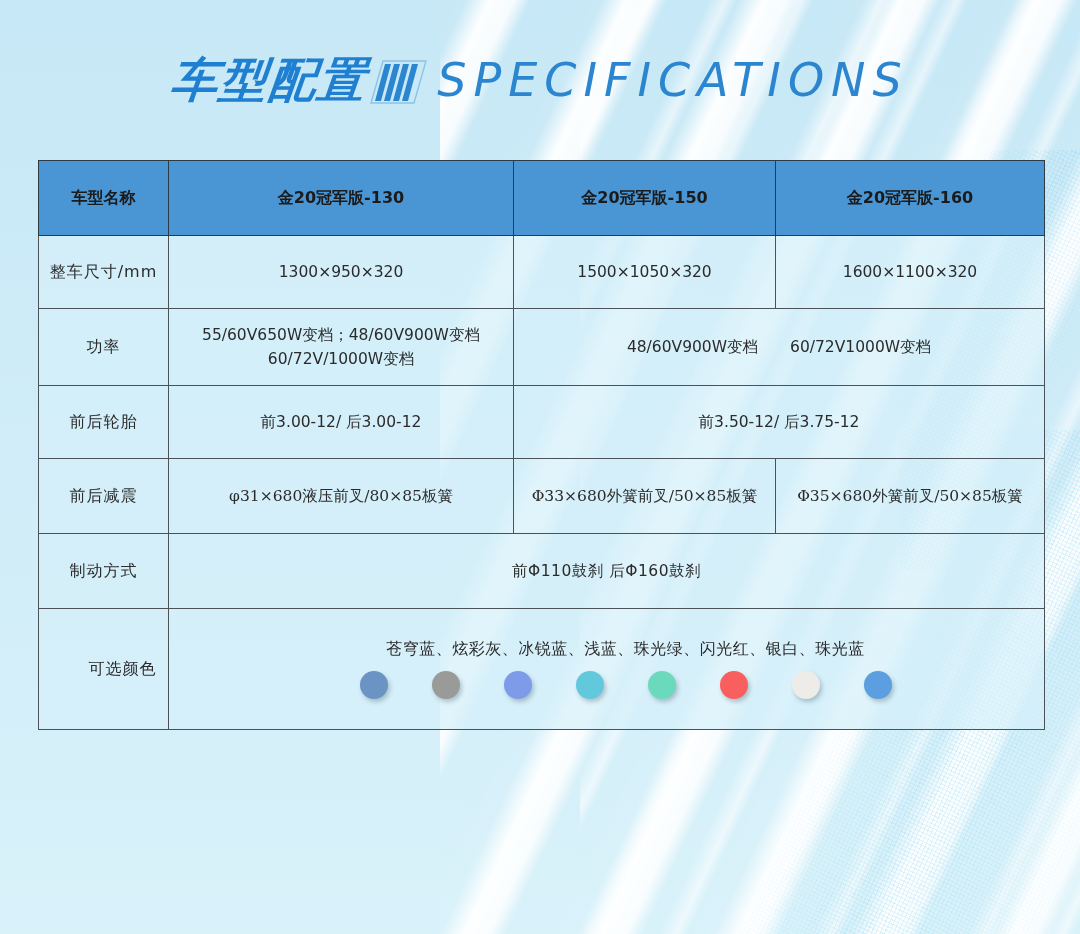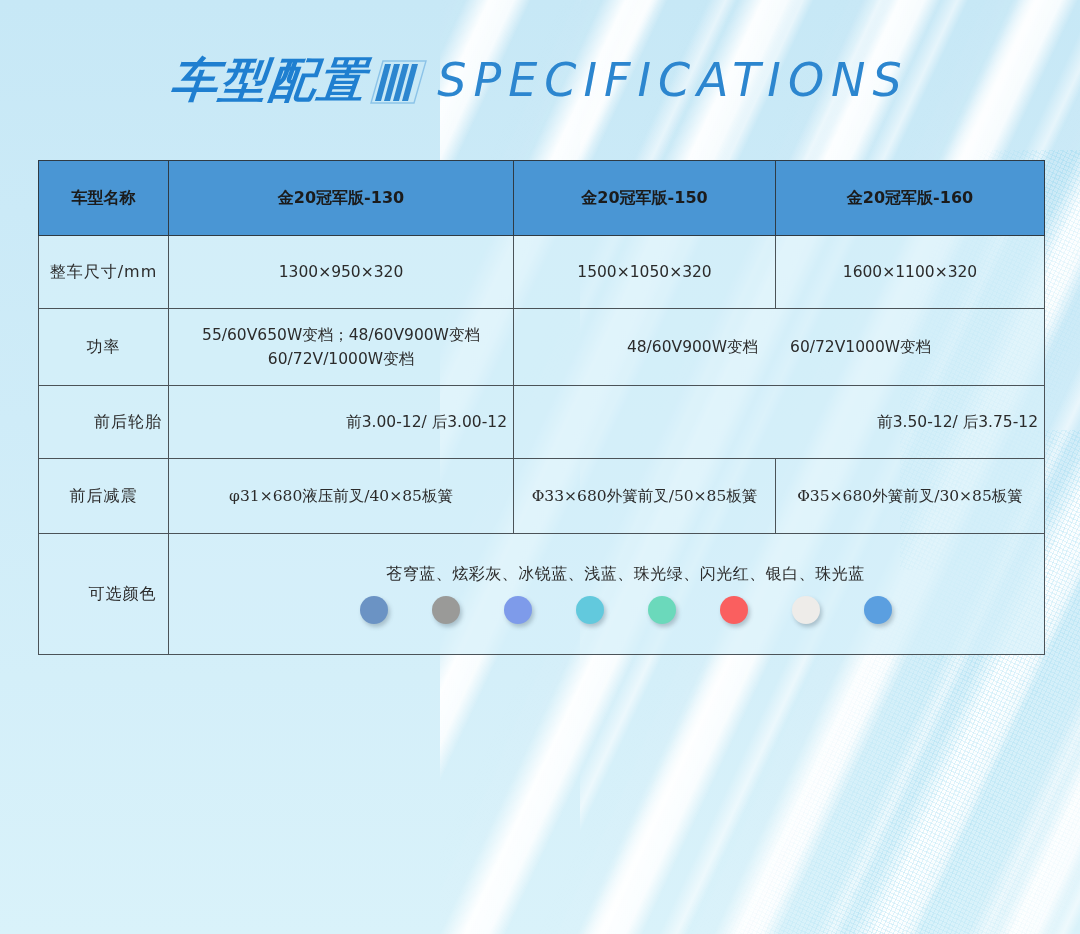--- a/index.html
+++ b/index.html
@@ -112,21 +112,21 @@
     letter-spacing:1px;
   }
   .col-label{width:130px;}
   .col-a{width:345px;}
   .col-b{width:262px;}
   .col-c{width:269px;}
 
   .r-dim td{height:60px;}
   .r-box td{height:60px;}
   .r-pow td{height:64px;}
-  .r-tyre td{height:60px;text-align:right;}
+  .r-tyre td{height:60px;}
   .r-sus td{height:62px;}
   .r-brake td{height:62px;}
   .r-color td{height:108px;padding-left:44px;}
   .r-batt td{height:62px;}
 
   .two-line{line-height:1.55;}
   .sus-cell{
     font-family:"DejaVu Serif","Liberation Serif",serif;
     font-size:15px;
     letter-spacing:0px;
@@ -212,25 +212,29 @@
     </tr>
 
     <tr class="r-tyre">
       <td class="label">前后轮胎</td>
       <td>前3.00-12/ 后3.00-12</td>
       <td colspan="2">前3.50-12/ 后3.75-12</td>
     </tr>
 
     <tr class="r-sus">
       <td class="label">前后减震</td>
-      <td class="sus-cell">φ31×680液压前叉/40×85板簧</td>
+      <td class="sus-cell">φ31×680液压前叉/80×85板簧</td>
       <td class="sus-cell">Φ33×680外簧前叉/50×85板簧</td>
-      <td class="sus-cell">Φ35×680外簧前叉/30×85板簧</td>
-    </tr>
-
+      <td class="sus-cell">Φ35×680外簧前叉/50×85板簧</td>
+    </tr>
+
+    <tr class="r-brake">
+      <td class="label">制动方式</td>
+      <td class="brake-cell" colspan="3">前Φ110鼓刹 后Φ160鼓刹</td>
+    </tr>
 
     <tr class="r-color">
       <td class="label">可选颜色</td>
       <td colspan="3">
         <div class="color-names">苍穹蓝、炫彩灰、冰锐蓝、浅蓝、珠光绿、闪光红、银白、珠光蓝</div>
         <div class="swatch-row" id="swatch-row">
             <div class="swatch" title="苍穹蓝" style="background: rgb(107, 147, 196);"></div>
             <div class="swatch" title="炫彩灰" style="background: rgb(154, 154, 152);"></div>
             <div class="swatch" title="冰锐蓝" style="background: rgb(126, 155, 234);"></div>
             <div class="swatch" title="浅蓝" style="background: rgb(98, 201, 221);"></div>

